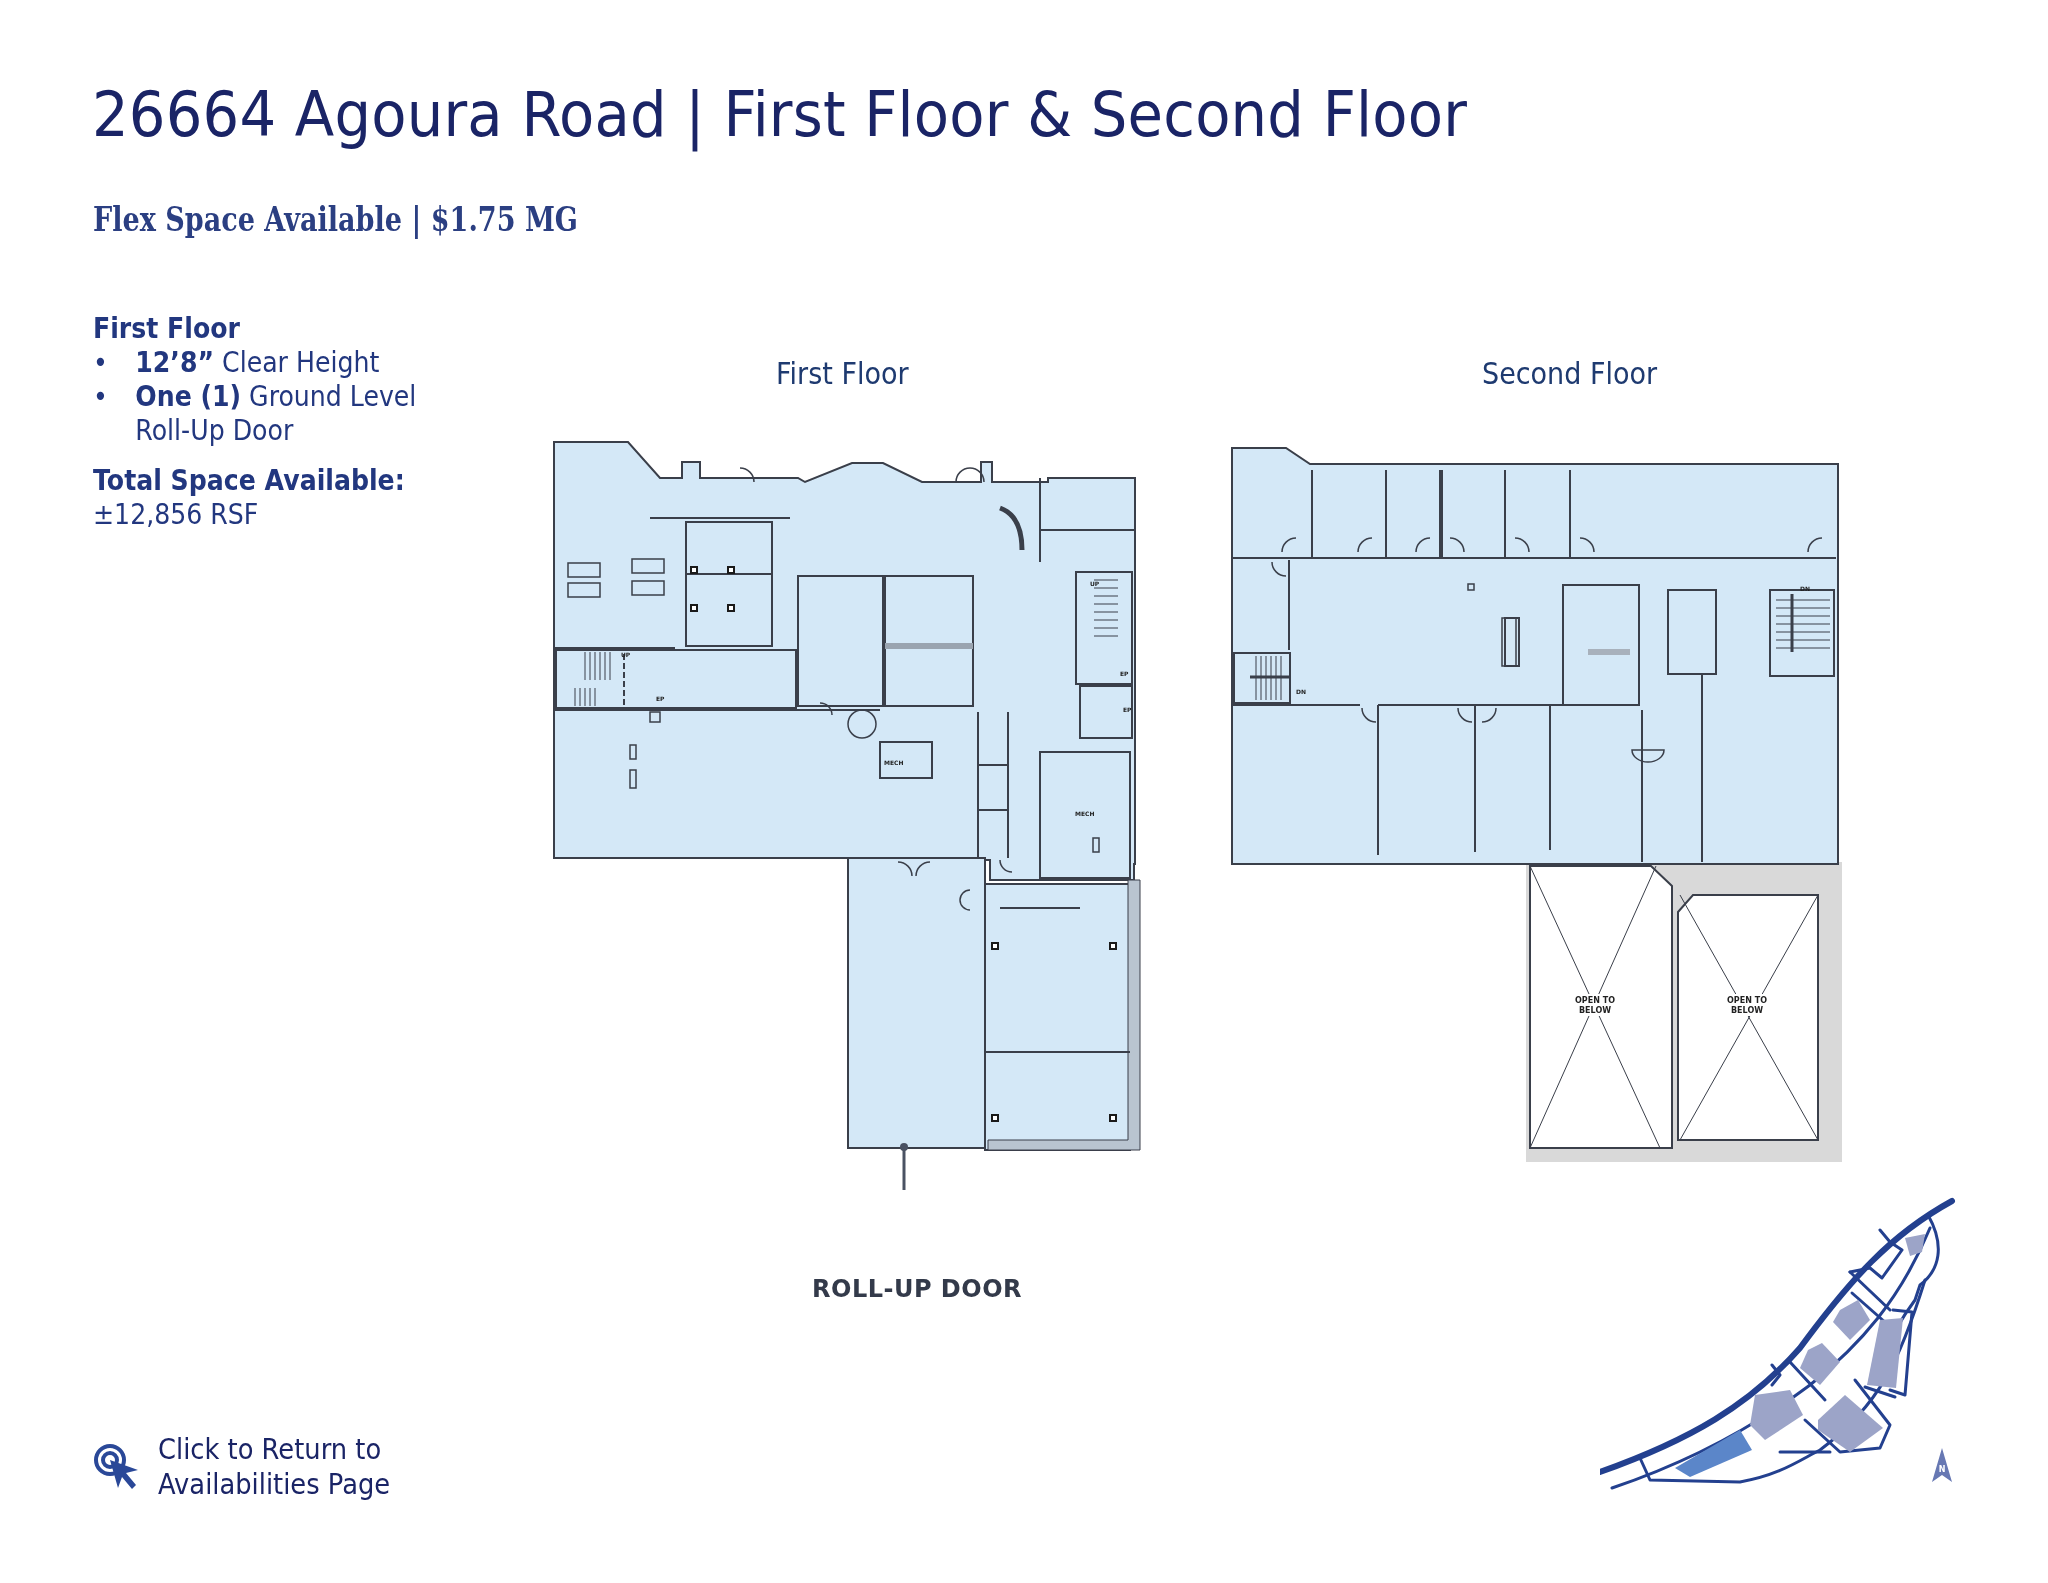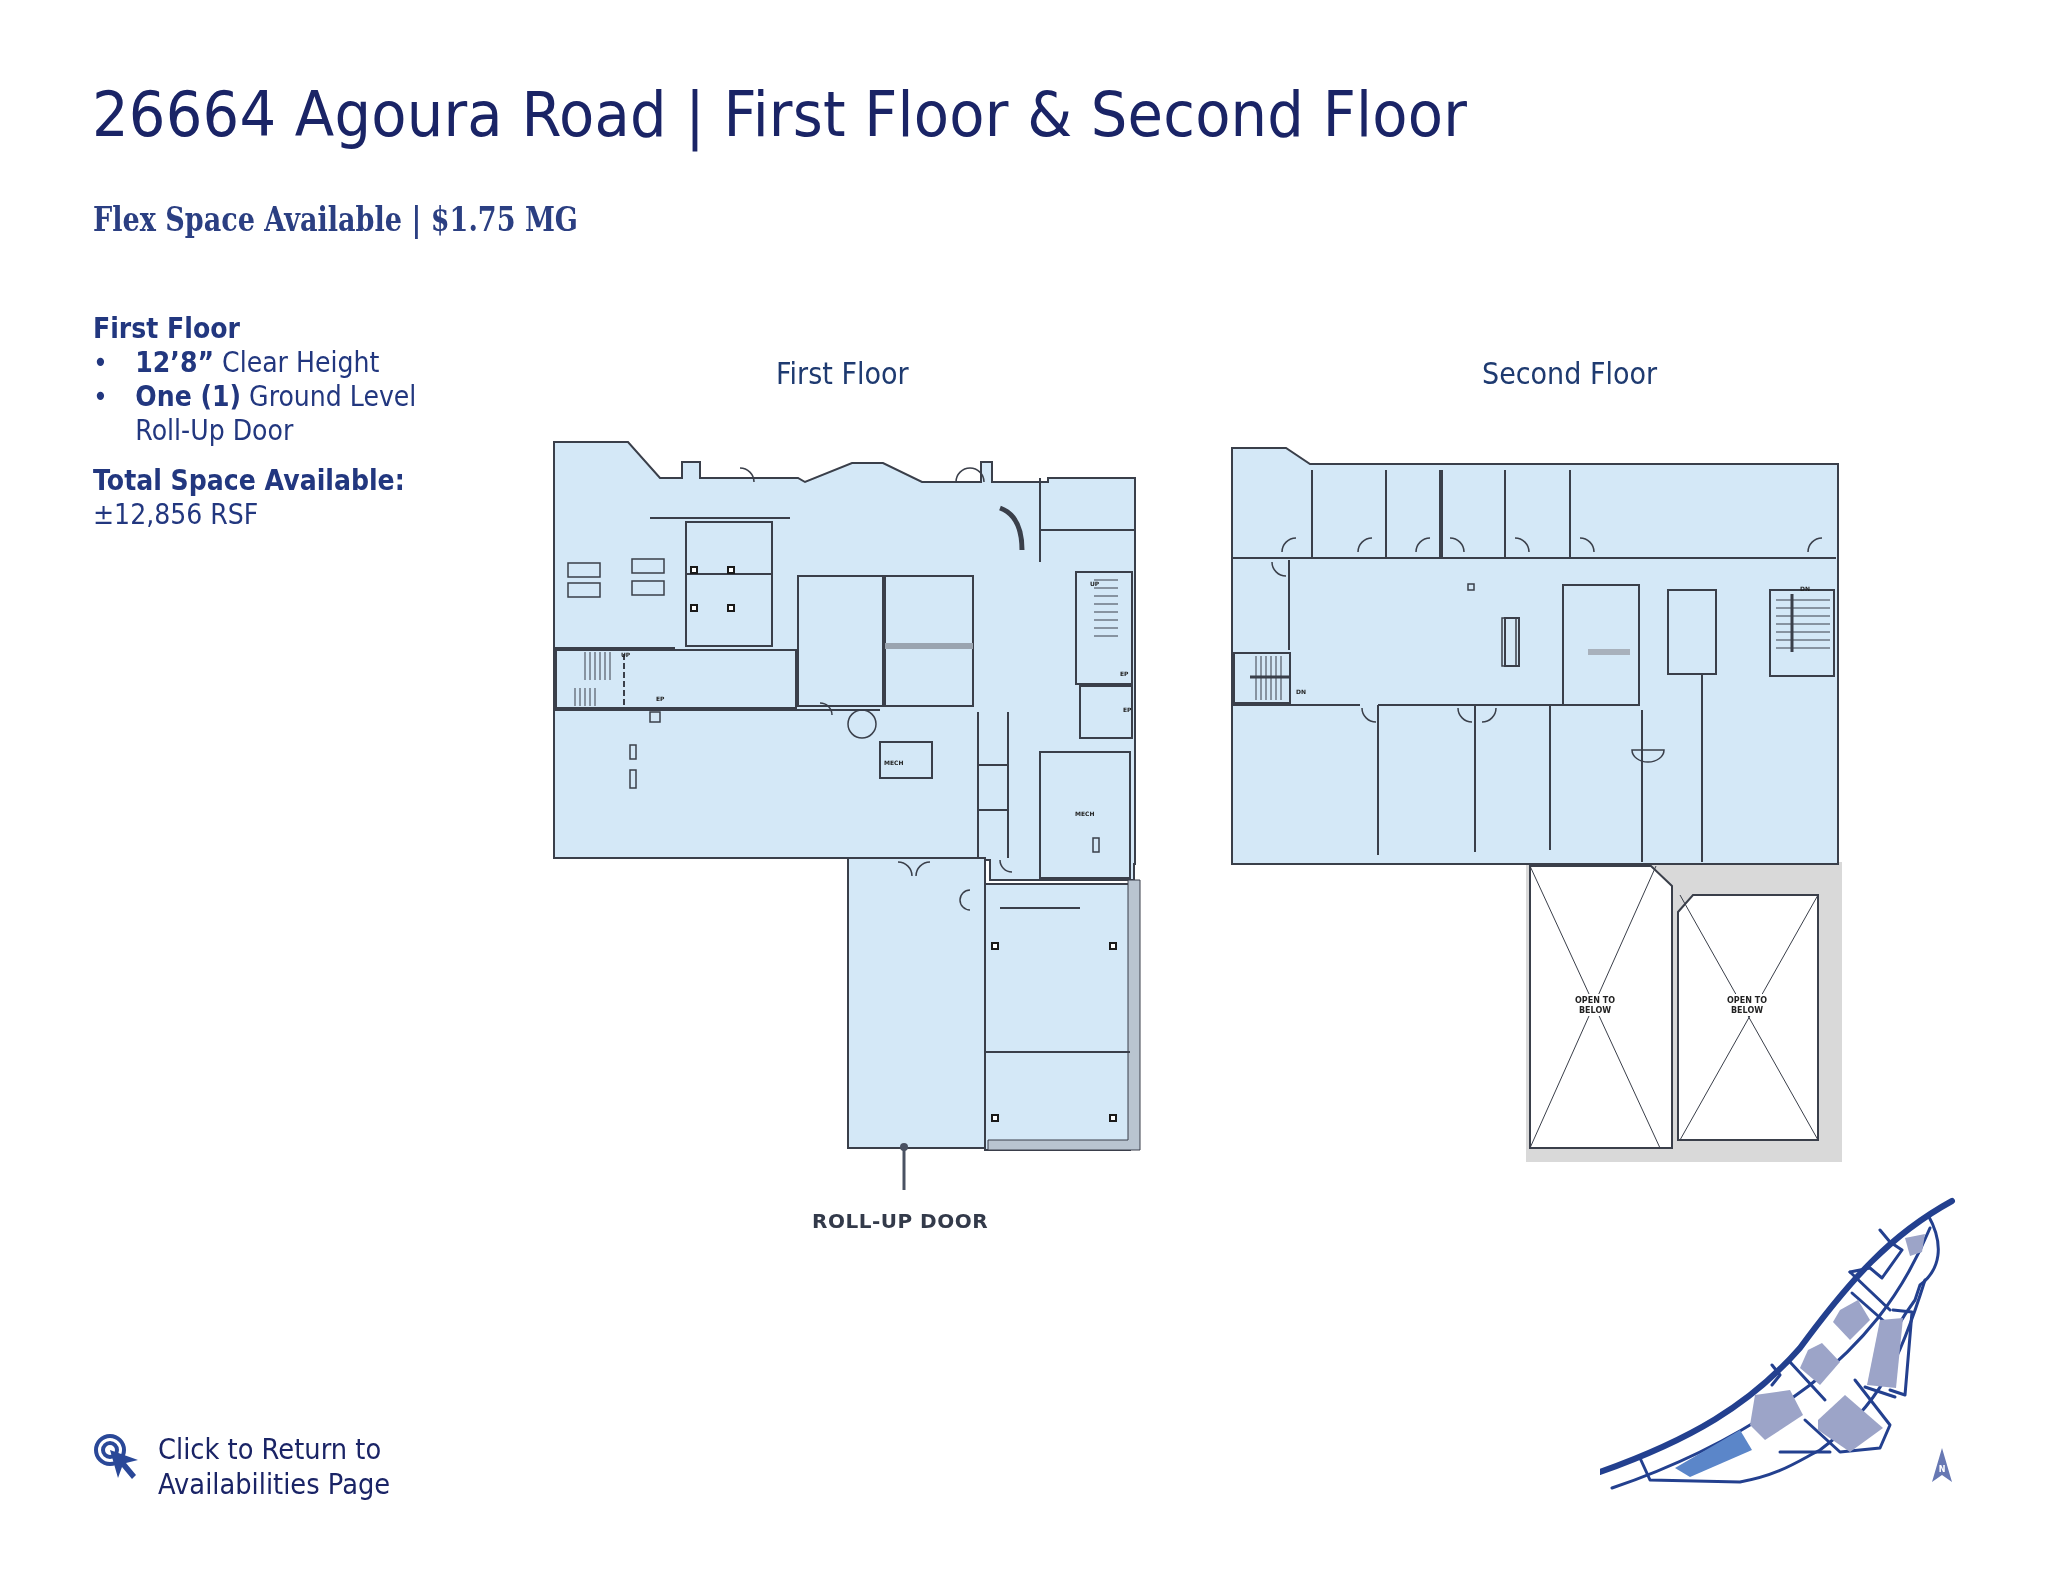--- a/index.html
+++ b/index.html
@@ -9,22 +9,22 @@
   .specs{position:absolute;left:93px;top:312px;width:400px;color:#22377f;}
   .specs .h{font-size:28px;font-weight:700;line-height:34px;transform:scaleX(0.9);transform-origin:left top;white-space:nowrap;}
   .specs ul{list-style:none;margin:0;padding:0;}
   .specs li{position:relative;padding-left:47px;font-size:28px;line-height:34px;transform:scaleX(0.9);transform-origin:left top;}
   .specs li .bullet{position:absolute;left:0;top:0;}
   .specs li b{font-weight:700;}
   .specs .total{margin-top:16px;}
   .specs .total .v{font-size:28px;line-height:34px;transform:scaleX(0.9);transform-origin:left top;white-space:nowrap;}
   .floor-label{position:absolute;top:356px;font-size:30px;color:#1e3a70;font-family:"DejaVu Sans",sans-serif;transform:scaleX(0.9);transform-origin:left top;white-space:nowrap;}
   .plan{position:absolute;}
-  .roll-label{position:absolute;left:812px;top:1209px;font-size:20px;color:#333a4a;letter-spacing:0.5px;font-weight:600;white-space:nowrap;}
-  .return-link{position:absolute;left:92px;top:1432px;display:flex;align-items:flex-start;cursor:pointer;text-decoration:none;}
+  .roll-label{position:absolute;left:812px;top:1275px;font-size:24px;color:#333a4a;letter-spacing:0.5px;font-weight:600;white-space:nowrap;}
+  .return-link{position:absolute;left:92px;top:1432px;display:flex;align-items:center;cursor:pointer;text-decoration:none;}
   .return-link .txt{margin-left:16px;font-size:28px;line-height:35px;color:#1a2466;transform:scaleX(0.92);transform-origin:left top;}
   .sitemap{position:absolute;left:1600px;top:1190px;}
   .svgtxt{font-family:"DejaVu Sans",sans-serif;}
 </style>
 </head>
 <body>
 
 <div class="title">26664 Agoura Road | First Floor &amp; Second Floor</div>
 <div class="subtitle">Flex Space Available | $1.75 MG</div>
 

